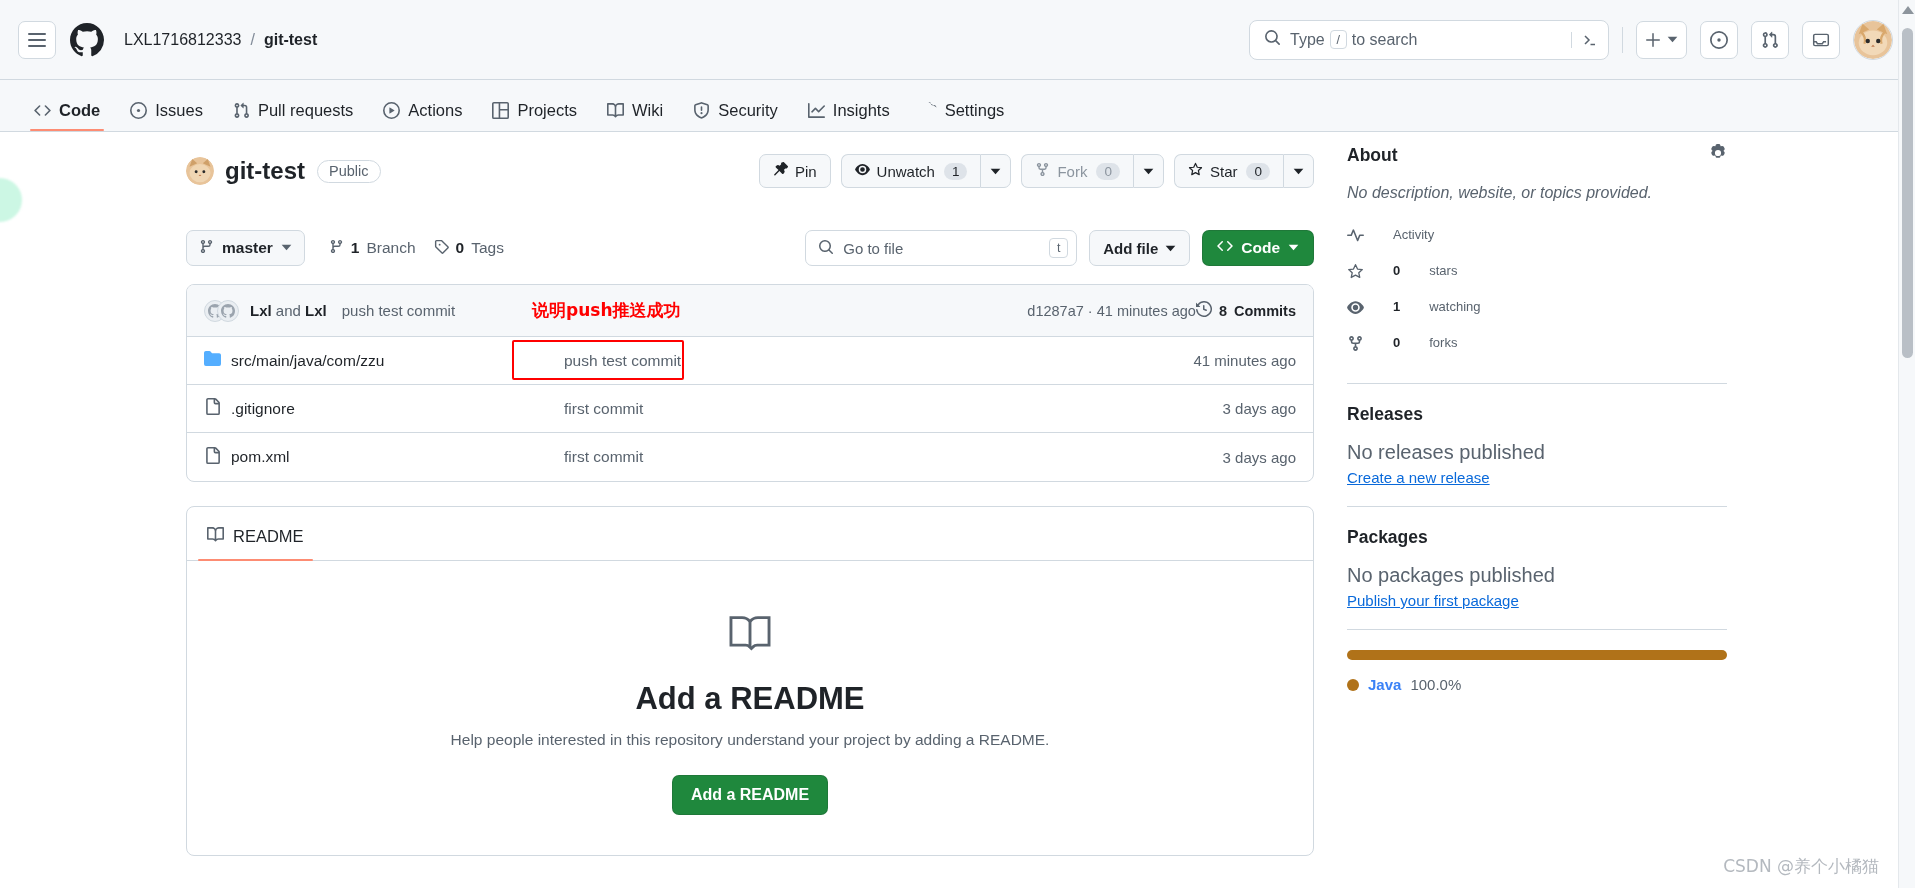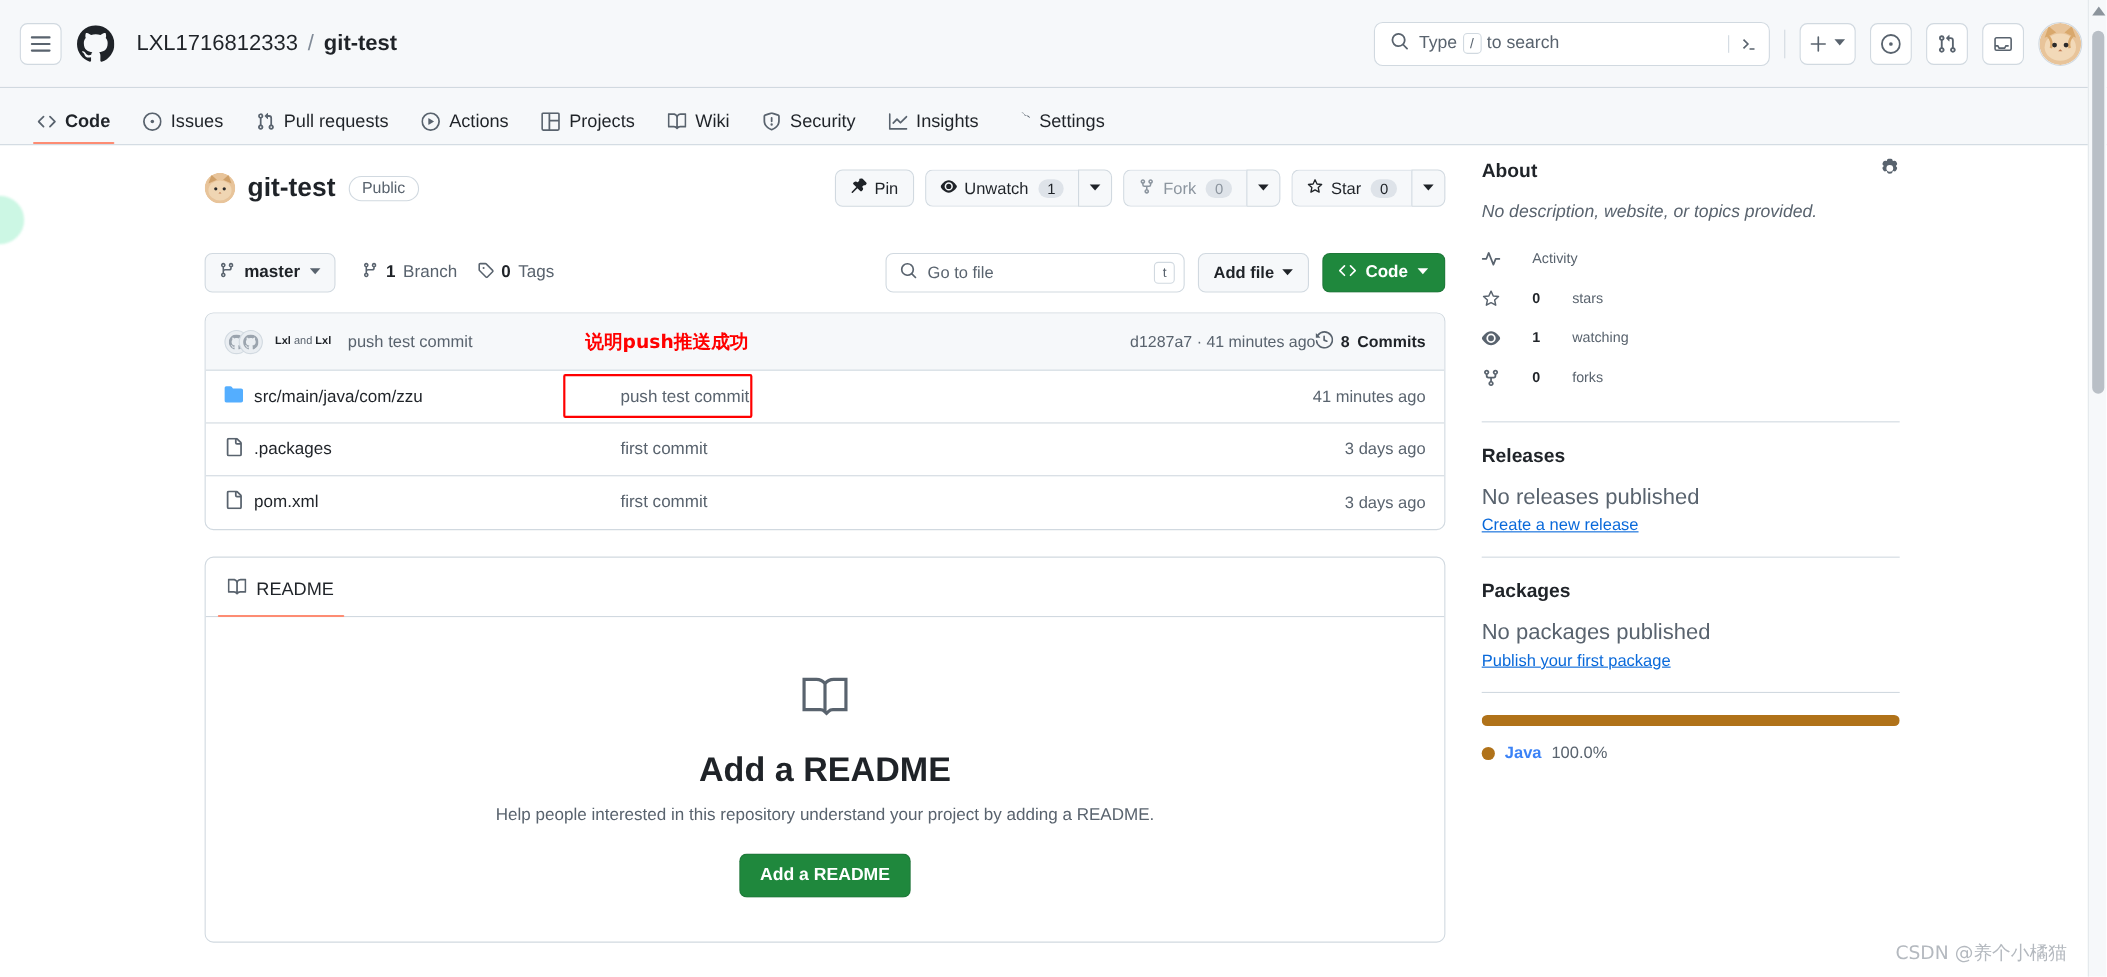--- a/index.html
+++ b/index.html
@@ -19,21 +19,21 @@
     display: flex; align-items: center;
     padding: 0 22px 0 18px;
   }
   .hamburger {
     width: 38px; height: 38px; border: 1px solid #d1d9e0; border-radius: 7px;
     background: #fff; display: flex; flex-direction: column;
     align-items: center; justify-content: center; gap: 4px; cursor: pointer;
   }
   .hamburger span { display:block; width: 18px; height: 2px; background: #59636e; border-radius:2px; }
   .gh-mark { margin-left: 14px; display:flex; align-items:center; }
-  .crumbs { margin-left: 20px; font-size: 20px; display: flex; align-items: flex-end; gap: 9px; }
+  .crumbs { margin-left: 20px; font-size: 16px; display: flex; align-items: flex-end; gap: 9px; }
   .crumb-owner { color:#1f2328; }
   .crumb-sep { color:#818b98; }
   .crumb-repo { font-weight: bold; }
 
   .topbar-right { margin-left: auto; display:flex; align-items:center; gap: 13px; }
   .searchbox {
     width: 360px; height: 40px; border:1px solid #d1d9e0; border-radius: 8px;
     background:#fff; display:flex; align-items:center; padding: 0 10px 0 14px; gap:9px;
   }
   .searchbox .ph { color:#59636e; font-size:16px; flex:1; display:flex; align-items:center; gap:5px;}
@@ -135,21 +135,21 @@
     background:#f6f8fa; border-bottom:1px solid #d1d9e0;
     height: 52px; display:flex; align-items:center; padding: 0 17px; gap:11px;
     position:relative;
   }
   .avatar-stack { display:flex; align-items:center; }
   .avatar-stack .a {
     width:22px; height:22px; border-radius:50%; background:#eaeef2;
     border:1px solid #d1d9e0; display:flex; align-items:center; justify-content:center;
   }
   .avatar-stack .a:last-child { margin-left:-9px; }
-  .commit-authors { font-size:10px; color:#59636e; }
+  .commit-authors { font-size:15px; color:#59636e; }
   .commit-authors b { color:#1f2328; }
   .commit-msg { font-size:15px; color:#59636e; margin-left:4px; cursor:pointer; }
   .red-note {
     position:absolute; left: 345px; font-size:17px; font-weight:bold; color:#ff0000;
     font-family: "DejaVu Sans", sans-serif; white-space:nowrap;
   }
   .commit-right { margin-left:auto; display:flex; align-items:center; }
   .commit-sha { font-size:14.5px; color:#59636e; }
   .commits-count { display:flex; align-items:center; gap:7px; font-size:14.5px; color:#59636e; cursor:pointer; }
   .commits-count b { color:#1f2328; }
@@ -588,21 +588,21 @@
           <div class="redbox"></div>
         </div>
 
         <div class="frow">
           <div class="fname">
             <span>
               <svg width="17" height="17" viewBox="0 0 16 16" fill="#59636e">
                   <path d="M2 1.75C2 .784 2.784 0 3.75 0h6.586c.464 0 .909.184 1.237.513l2.914 2.914c.329.328.513.773.513 1.237v9.586A1.75 1.75 0 0 1 13.25 16h-9.5A1.75 1.75 0 0 1 2 14.25Zm1.75-.25a.25.25 0 0 0-.25.25v12.5c0 .138.112.25.25.25h9.5a.25.25 0 0 0 .25-.25V6h-2.75A1.75 1.75 0 0 1 9 4.25V1.5Zm6.75.062V4.25c0 .138.112.25.25.25h2.688l-.011-.013-2.914-2.914-.013-.011Z"></path>
                 </svg>
             </span>
-            <span class="nm">.packages</span>
+            <span class="nm">.gitignore</span>
           </div>
           <span class="fmsg">first commit</span>
           <span class="fage">3 days ago</span>
         </div>
 
         <div class="frow">
           <div class="fname">
             <span>
               <svg width="17" height="17" viewBox="0 0 16 16" fill="#59636e">
                   <path d="M2 1.75C2 .784 2.784 0 3.75 0h6.586c.464 0 .909.184 1.237.513l2.914 2.914c.329.328.513.773.513 1.237v9.586A1.75 1.75 0 0 1 13.25 16h-9.5A1.75 1.75 0 0 1 2 14.25Zm1.75-.25a.25.25 0 0 0-.25.25v12.5c0 .138.112.25.25.25h9.5a.25.25 0 0 0 .25-.25V6h-2.75A1.75 1.75 0 0 1 9 4.25V1.5Zm6.75.062V4.25c0 .138.112.25.25.25h2.688l-.011-.013-2.914-2.914-.013-.011Z"></path>

